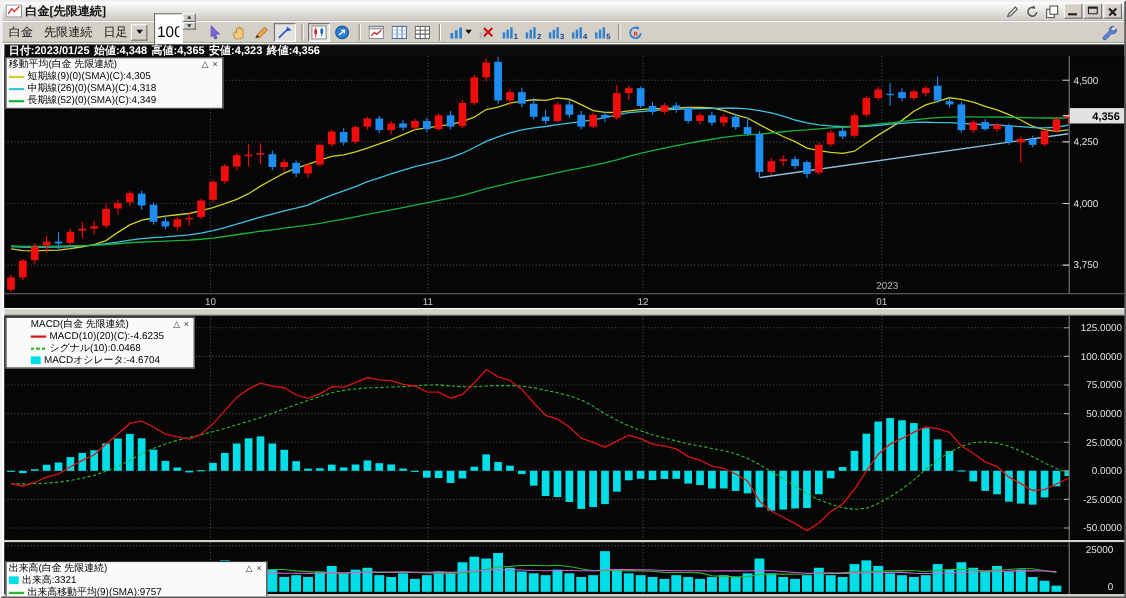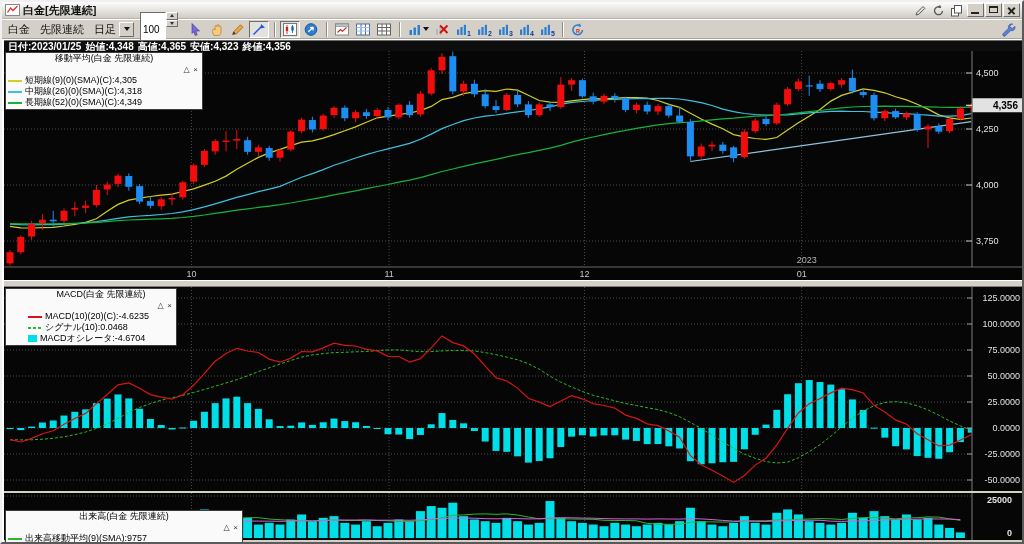--- a/index.html
+++ b/index.html
@@ -22,21 +22,21 @@
   .g-x1,.g-x2{position:absolute;left:3px;top:5.5px;width:9px;height:1.6px;background:#222;}
   .g-x1{transform:rotate(45deg);} .g-x2{transform:rotate(-45deg);}
   
   #toolbar{position:absolute;left:0;top:18px;width:1020px;height:19px;background:#d4d0c8;
     display:flex;align-items:center;padding-left:6px;border-bottom:1px solid #a8a49c;}
   .tb-label{font-size:11px;color:#111;margin-right:10px;white-space:nowrap;}
   .dd-btn{width:15px;height:15px;background:#d4d0c8;border:1px solid;border-color:#fff #6d6d6d #6d6d6d #fff;
     display:inline-flex;align-items:center;justify-content:center;margin-right:6px;}
   .caret{width:0;height:0;border-left:3.5px solid transparent;border-right:3.5px solid transparent;border-top:4px solid #111;}
   #spinbox{display:inline-flex;margin-right:8px;}
-  #bars-input{width:26px;height:15px;font-size:10px;font-family:"Liberation Sans",sans-serif;
+  #bars-input{width:26px;height:15px;font-size:14px;font-family:"Liberation Sans",sans-serif;
     border:1px solid;border-color:#6d6d6d #fff #fff #6d6d6d;background:#fff;padding:16px 2px;}
   #spin-arrows{display:inline-flex;flex-direction:column;width:12px;height:15px;}
   .spb{flex:1;background:#d4d0c8;border:1px solid;border-color:#fff #6d6d6d #6d6d6d #fff;
     display:flex;align-items:center;justify-content:center;padding:0;}
   .sp-up{width:0;height:0;border-left:2.5px solid transparent;border-right:2.5px solid transparent;border-bottom:3px solid #234;
   } .sp-dn{width:0;height:0;border-left:2.5px solid transparent;border-right:2.5px solid transparent;border-top:3px solid #234;}
   #tool-icons{display:inline-flex;align-items:center;}
   .tbtn{position:relative;width:20px;height:17px;margin-right:1px;background:#d4d0c8;
     border:1px solid transparent;display:inline-flex;align-items:center;justify-content:center;}
   .tbtn.pressed{border-color:#6d6d6d #fff #fff #6d6d6d;background:#e4e2dc;}
@@ -44,30 +44,30 @@
   .badge{position:absolute;right:1px;bottom:0;font-size:7px;font-weight:bold;color:#123a8f;line-height:7px;}
   #wrench{position:absolute;right:6px;top:20px;width:15px;height:15px;}
   
   #infobar{position:absolute;left:2px;top:38px;width:1020px;height:11px;background:#0d0d0d;
     color:#fff;font-size:10px;line-height:11px;display:flex;white-space:nowrap;
     border-top:1px solid #6a6a6a;}
   #infobar span{margin-left:4px;letter-spacing:0;font-weight:bold;}
   .panelwrap{position:absolute;left:2px;background:#000;box-shadow:inset 1px 0 0 #5f5f5f, inset -1px 0 0 #5f5f5f;}
   #main-wrap{top:49px;width:1020px;height:229px;}
   #macd-wrap{top:285px;width:1020px;height:204px;}
-  #vol-wrap{top:491px;width:1020px;height:47px;font-weight:bold;}
+  #vol-wrap{top:491px;width:1020px;height:47px;}
   .gapbar{position:absolute;left:2px;width:1020px;background:#d4d0c8;}
   #gap1{top:278px;height:7px;border-top:1px solid #fff;border-bottom:1px solid #808080;}
   #gap2{top:489px;height:2px;}
   #gap3{top:538px;height:4px;}
   svg{display:block;}
   
   .legend{position:absolute;background:#fafafa;border:1px solid #3c3c3c;font-size:9px;
     color:#000;line-height:11px;padding:0 2px 1px 2px;z-index:5;}
-  .lg-head{display:flex;align-items:center;font-size:9px;flex-direction:column;}
+  .lg-head{display:flex;align-items:center;font-size:9px;}
   .lg-btns{margin-left:auto;display:inline-flex;}
   .lg-btn{width:9px;text-align:center;font-size:8px;color:#333;cursor:default;}
   .lg-row{display:flex;align-items:center;white-space:nowrap;}
   .sw{display:inline-block;margin-right:3px;flex:0 0 auto;}
   .sw.line{width:14px;height:2px;}
   .sw.dash{width:14px;height:2px;}
   .sw.bar{width:9px;height:7px;}
 </style>
 </head>
 <body>
@@ -810,18 +810,22 @@
 
   <div class="legend" style="left:3px;top:488px;width:238px;margin-top:20px;">
     <div class="lg-head">
       <span>出来高(白金 先限連続)</span>
       <span class="lg-btns">
           <span class="lg-btn">△</span>
           <span class="lg-btn">×</span>
         </span>
     </div>
     <div class="lg-row">
+        <span class="sw bar" style="background: rgb(0, 223, 232);"></span>
+        <span>出来高:3321</span>
+      </div>
+    <div class="lg-row">
         <span class="sw line" style="background: rgb(46, 184, 46);"></span>
         <span>出来高移動平均(9)(SMA):9757</span>
       </div>
   </div>
 
 </div>
 
 </body></html>

